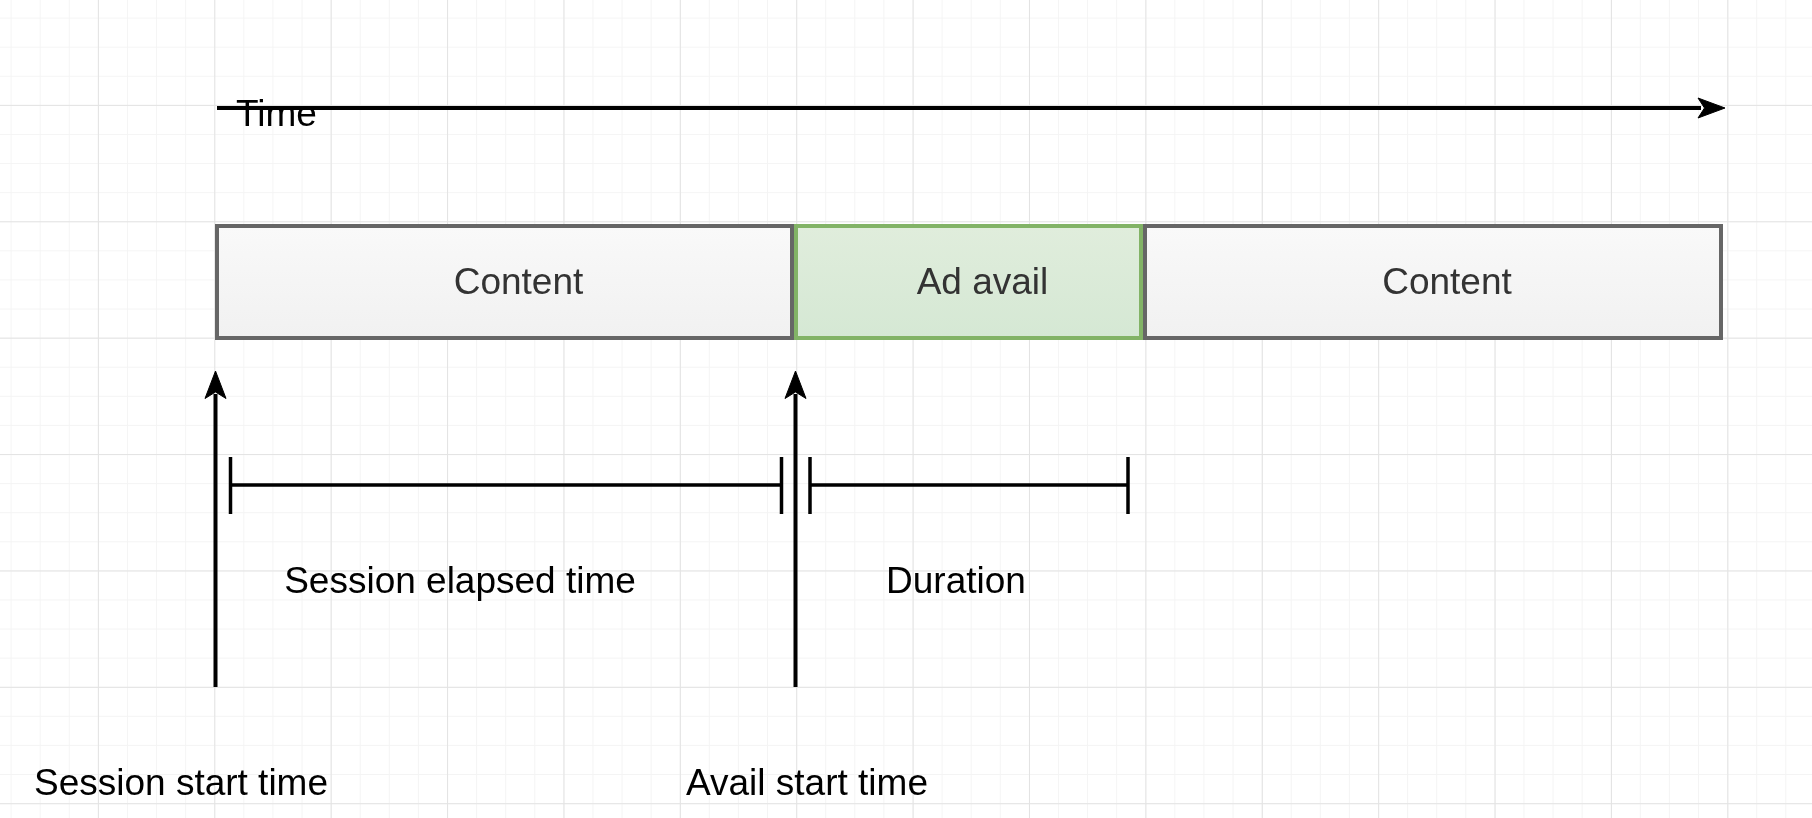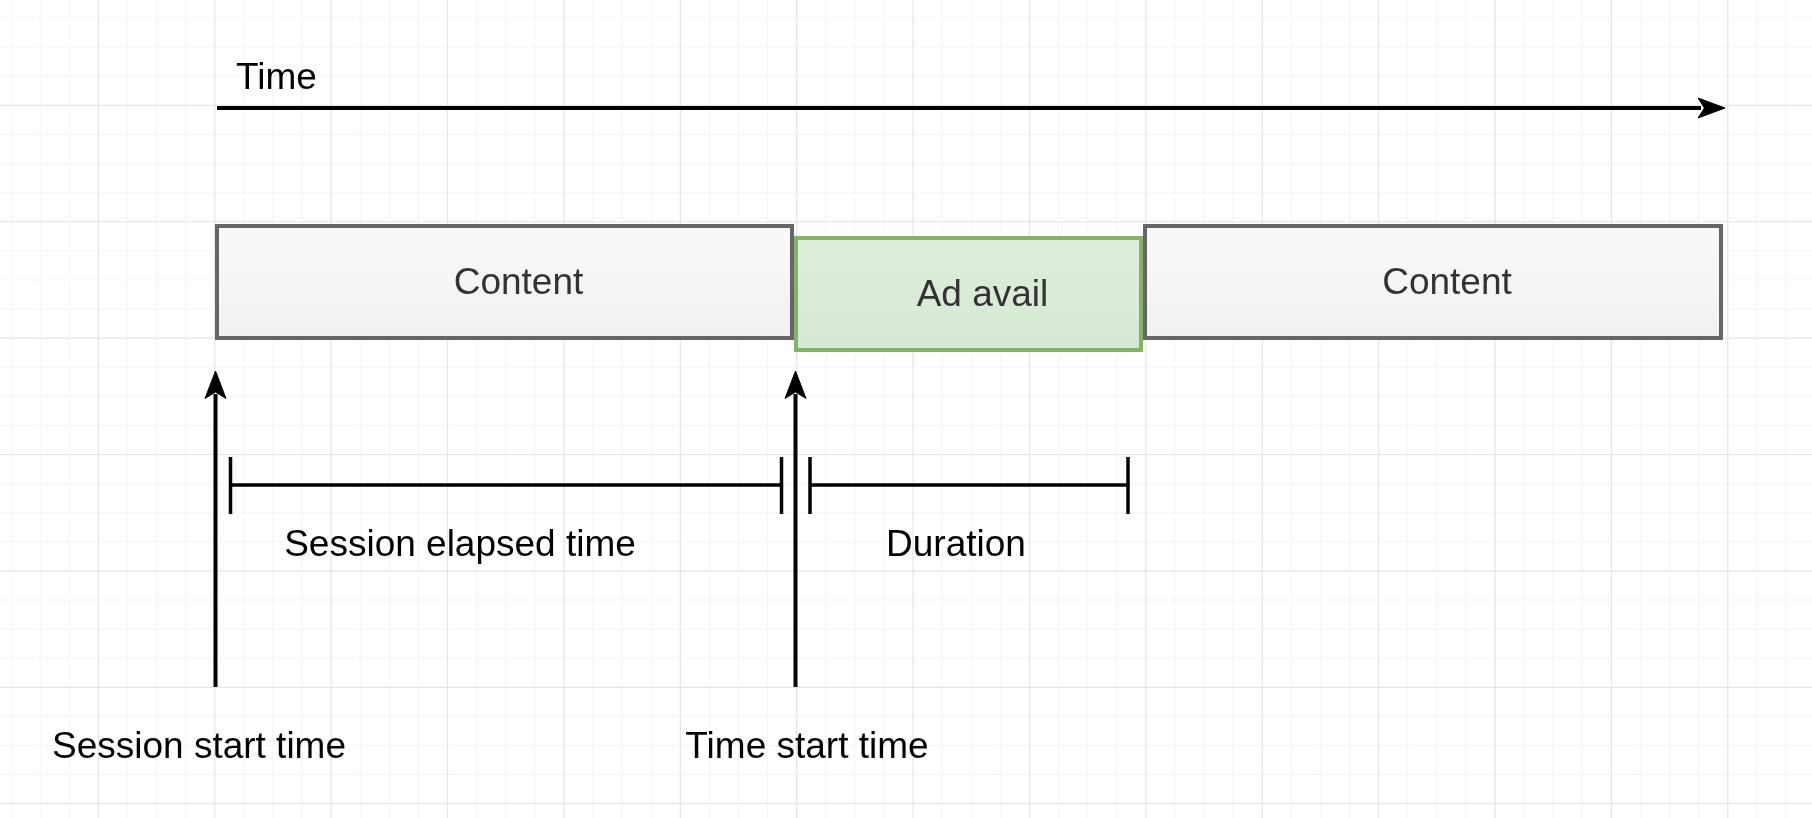--- a/index.html
+++ b/index.html
@@ -31,20 +31,21 @@
       10.6px 0,
       0 17.6px;
   }
 
   .label {
     position: absolute;
     font-size: 37px;
     line-height: 44px;
     color: #000000;
     white-space: nowrap;
+    margin-top: 37px;
   }
   .label.centered { transform: translateX(-50%); text-align: center; }
 
   .tl-box {
     position: absolute;
     top: 224px;
     height: 116px;
     box-sizing: border-box;
     display: flex;
     align-items: center;
@@ -76,35 +77,35 @@
 <body>
 
 <div id="canvas" style="--green-fill: #d5e8d4; --green-stroke: #82b366; --gray-fill: #f5f5f5; --gray-stroke: #666666; --grid-minor: #f4f4f4; --grid-major: #e3e3e3;">
 
   <div class="label" style="left:236px; top:55px;">Time</div>
 
   <div class="tl-box gray" style="left:215px; width:579px;">
     <span>Content</span>
   </div>
 
-  <div class="tl-box green" style="left:794px; width:349px;margin-top:12px;">
+  <div class="tl-box green" style="left:794px; width:349px;">
     <span>Ad avail</span>
   </div>
 
   <div class="tl-box gray" style="left:1143px; width:580px;">
     <span>Content</span>
   </div>
 
   <div class="label centered" style="left:460px; top:522px;">Session elapsed time</div>
 
   <div class="label centered" style="left:956px; top:522px;">Duration</div>
 
-  <div class="label centered" style="left:199px; top:724px;">Session start time</div>
+  <div class="label centered" style="left:181px; top:724px;">Session start time</div>
 
-  <div class="label centered" style="left:807px; top:724px;">Time start time</div>
+  <div class="label centered" style="left:807px; top:724px;">Avail start time</div>
 
   <svg class="overlay" width="1812" height="818" viewBox="0 0 1812 818">
 
     <g>
       <line x1="217" y1="108" x2="1701" y2="108" stroke="#000" stroke-width="4"></line>
       <path d="M1725,108 L1698,118 L1704.5,108 L1698,98 Z" fill="#000" stroke="#000" stroke-width="1"></path>
     </g>
 
     <g>
       <line x1="215.5" y1="687" x2="215.5" y2="394" stroke="#000" stroke-width="4"></line>

